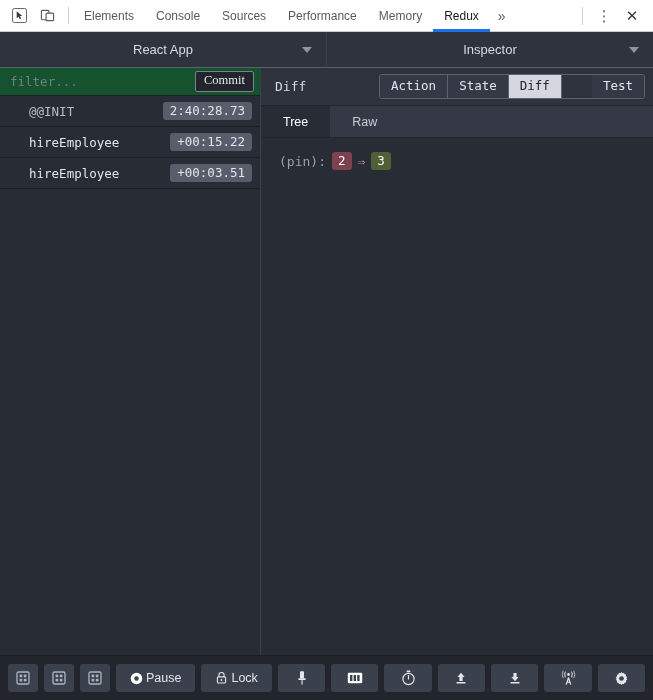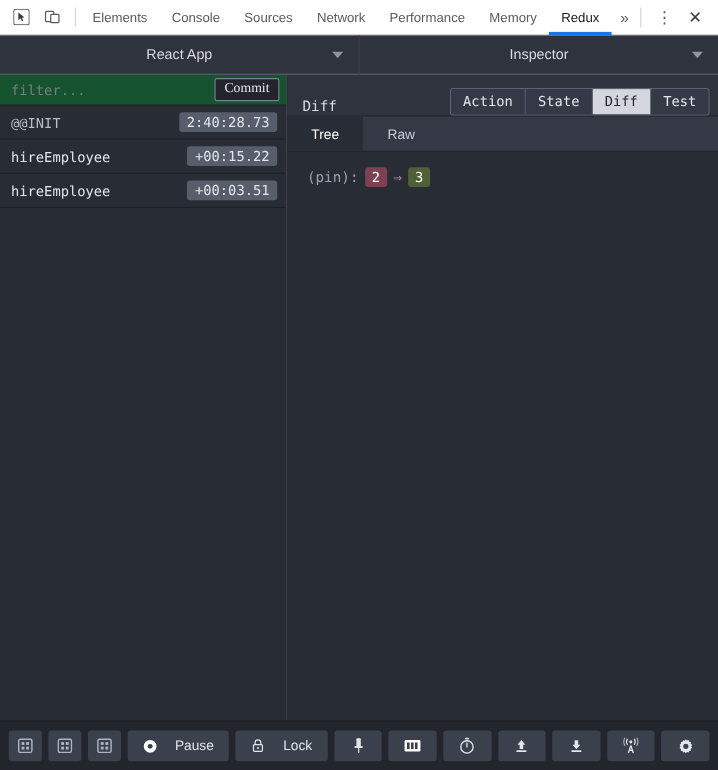--- a/index.html
+++ b/index.html
@@ -193,20 +193,21 @@
     cursor: pointer;
     background: #282c34;
   }
   .action-name {
     font-family: "DejaVu Sans Mono", monospace;
     font-size: 12.5px;
     color: #e2e5ea;
     white-space: nowrap;
     overflow: hidden;
     text-overflow: ellipsis;
+    margin-left: 19px;
   }
   .action-row.init .action-name { color: #b8bdc7; }
   .action-time {
     font-family: "DejaVu Sans Mono", monospace;
     font-size: 12.5px;
     color: #e2e5ea;
     background: #575d6b;
     border-radius: 3px;
     padding: 2px 7px 3px;
     white-space: nowrap;
@@ -219,21 +220,21 @@
     display: flex;
     flex-direction: column;
     min-width: 0;
     background: #282c34;
   }
   .inspector-topbar {
     height: 38px;
     min-height: 38px;
     background: #2f333d;
     display: flex;
-    align-items: flex-end;
+    align-items: center;
     padding: 0 8px 0 14px;
     border-bottom: 1px solid #22252c;
   }
   .inspector-title {
     font-family: "DejaVu Sans Mono", monospace;
     font-size: 13px;
     color: #d7dae0;
     flex: 1;
   }
   .seg-group {
@@ -245,21 +246,21 @@
   .seg-btn {
     font-family: "DejaVu Sans Mono", monospace;
     font-size: 12.5px;
     color: #e2e5ea;
     background: #343945;
     padding: 4px 11px 5px;
     cursor: pointer;
     border-right: 1px solid #5b6272;
     line-height: 1.15;
   }
-  .seg-btn:last-child { border-right: none; }
+  .seg-btn:last-child { border-right: none; margin-left: 30px; }
   .seg-btn.active {
     background: #d4d7dd;
     color: #22252c;
   }
 
   .subtabs {
     height: 32px;
     min-height: 32px;
     background: #343945;
     display: flex;
@@ -318,21 +319,21 @@
     gap: 6px;
   }
   .tb-btn {
     background: #3a404c;
     border: none;
     border-radius: 3px;
     height: 28px;
     display: flex;
     align-items: center;
     justify-content: center;
-    gap: 16px;
+    gap: 3px;
     color: #e2e5ea;
     font-size: 12.5px;
     font-family: "Liberation Sans", sans-serif;
     cursor: pointer;
     padding: 0 10px;
     min-width: 30px;
   }
   .tb-btn.square { width: 30px; padding: 0; }
   .tb-btn.wide { padding: 0 14px; }
   .tb-btn.flexible { flex: 1; min-width: 0; }
@@ -363,23 +364,20 @@
     <div class="dt-sep"></div>
     <div class="dt-tabs">
       <div class="dt-tab">
           <span>Elements</span>
         </div>
       <div class="dt-tab">
           <span>Console</span>
         </div>
       <div class="dt-tab">
           <span>Sources</span>
-        </div>
-      <div class="dt-tab">
-          <span>Network</span>
         </div>
       <div class="dt-tab">
           <span>Performance</span>
         </div>
       <div class="dt-tab">
           <span>Memory</span>
         </div>
       <div class="dt-tab active">
           <span>Redux</span>
         </div>

